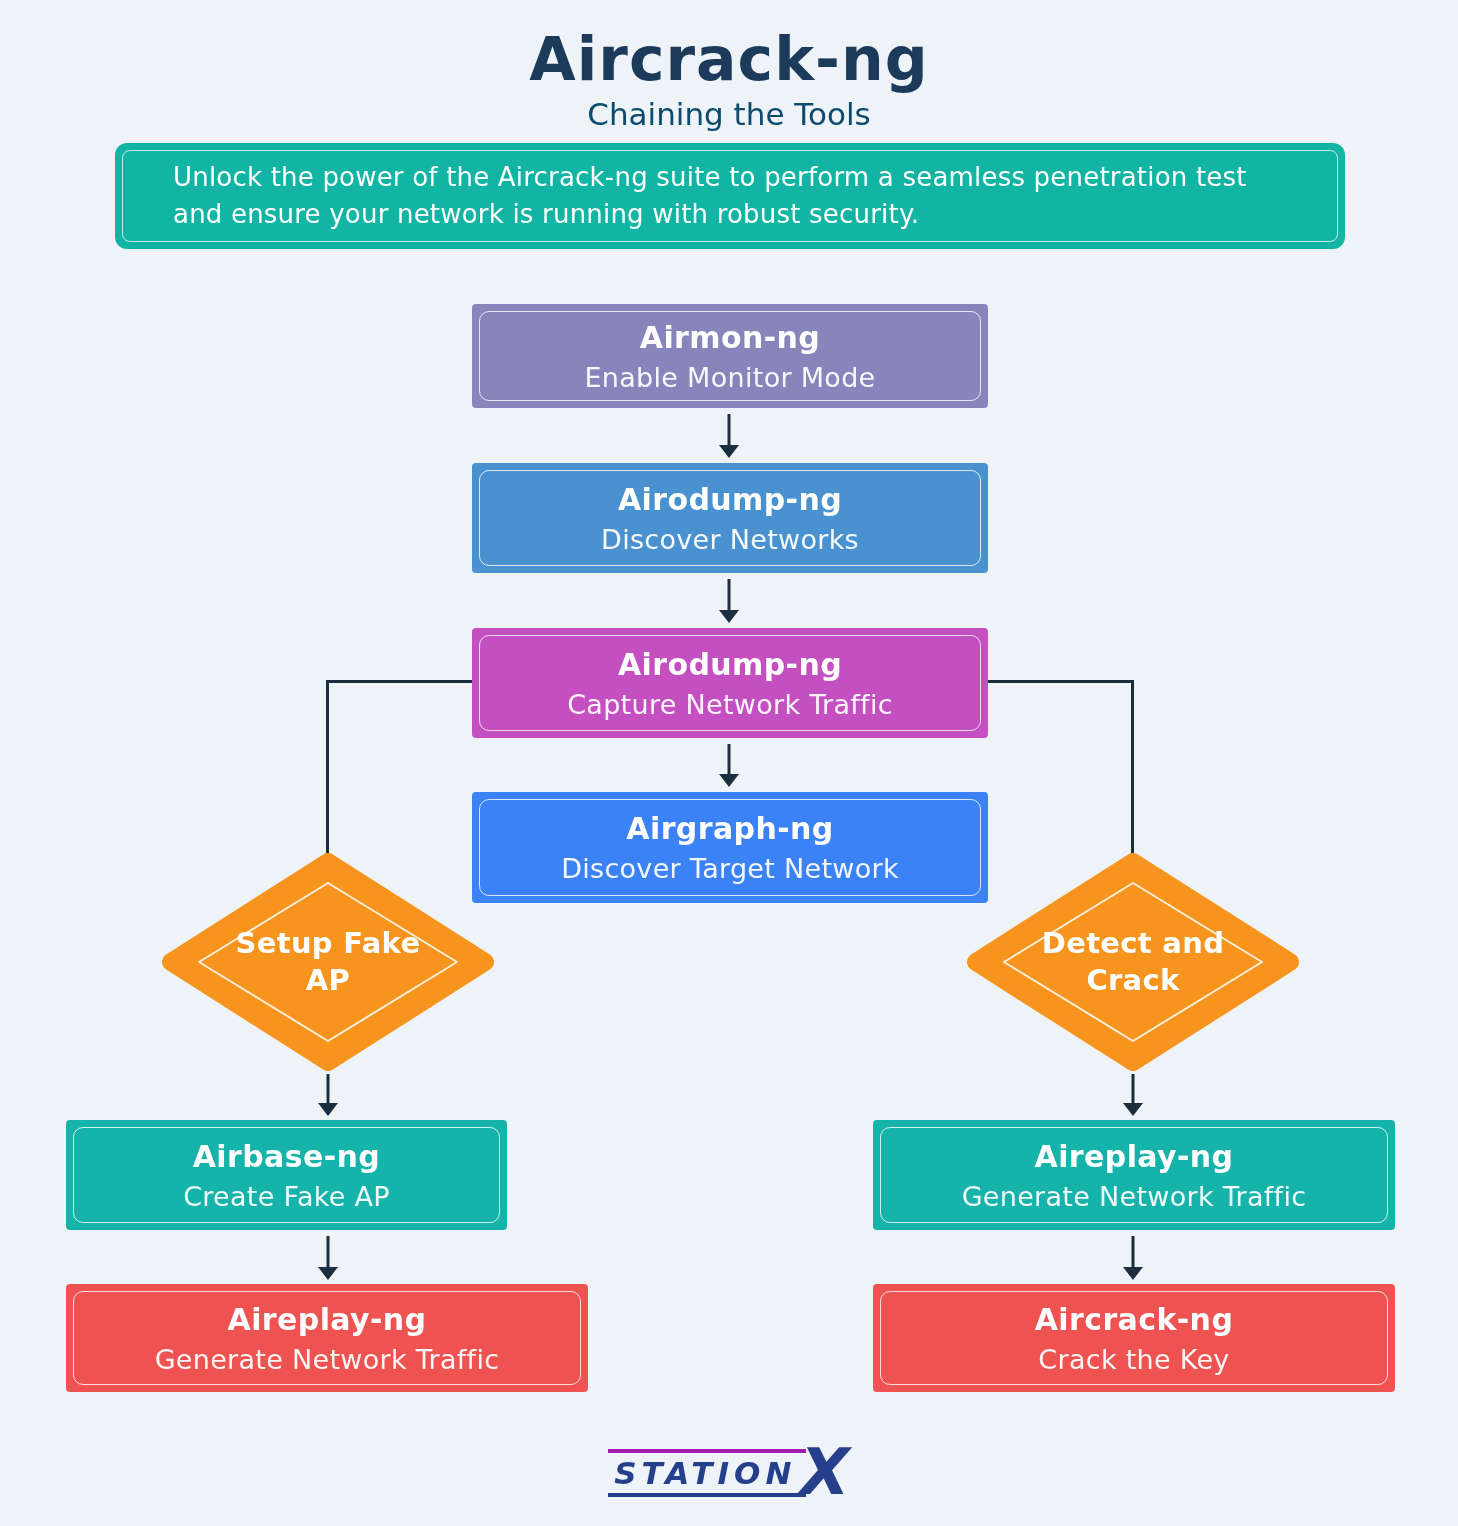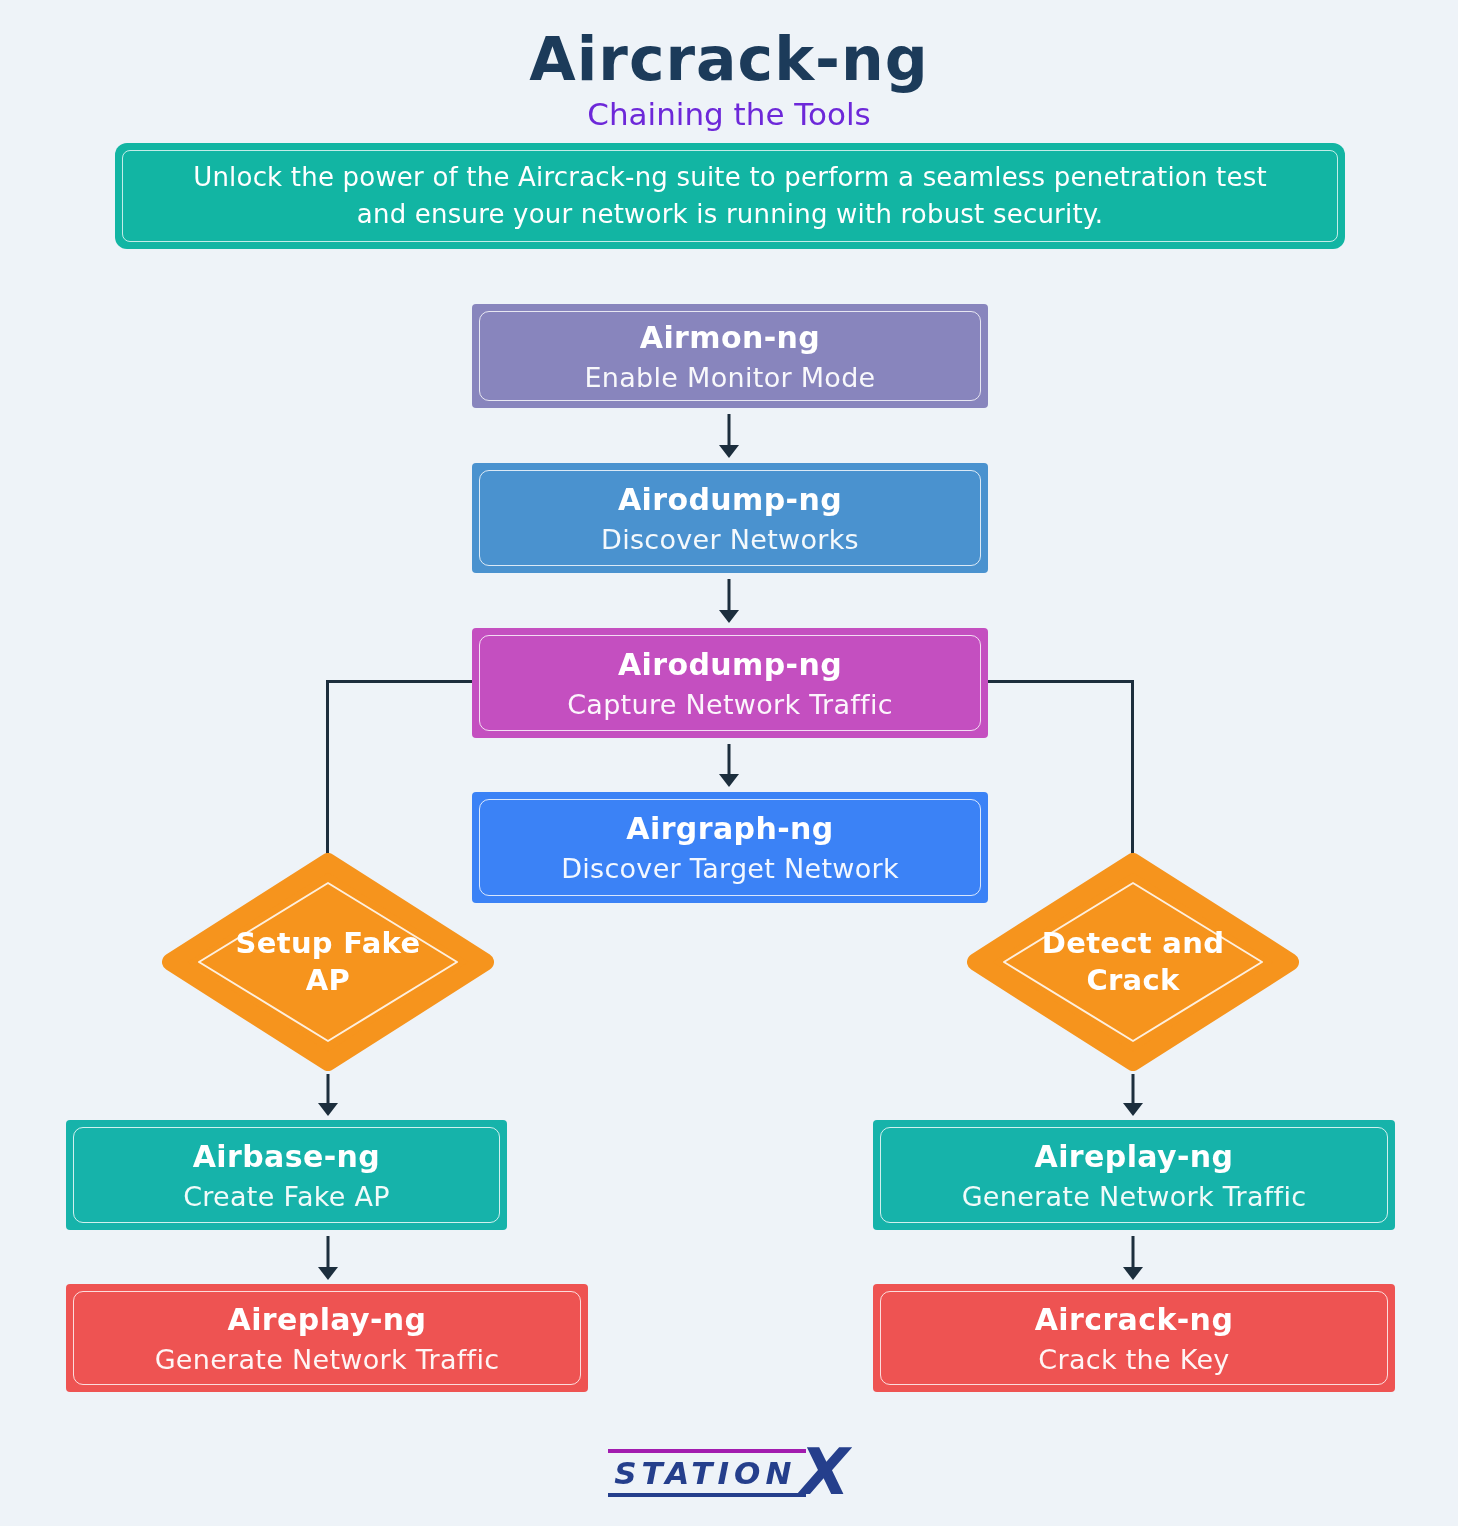--- a/index.html
+++ b/index.html
@@ -10,35 +10,35 @@
     text-decoration:underline;
   }
   
   .title {
     position:absolute; top:24px; left:0; width:100%;
     text-align:center; font-size:60px; font-weight:bold;
     color:#1c3b5a; letter-spacing:1px;
   }
   .subtitle {
     position:absolute; top:96px; left:0; width:100%;
-    text-align:center; font-size:31px; font-weight:500; color:#6d28d9;
+    text-align:center; font-size:31px; font-weight:500; color:#0c4a6e;
   }
   
   .banner {
     position:absolute; left:115px; top:143px; width:1230px; height:106px;
     background:#12b5a3; border-radius:12px;
     display:flex; align-items:center; justify-content:center;
   }
   .banner::before {
     content:""; position:absolute; inset:7px; border-radius:8px;
     border:1.5px solid rgba(255,255,255,0.75); pointer-events:none;
   }
   .banner .banner-text {
     color:#ffffff; font-size:26px; line-height:1.42; font-weight:500;
-    text-align:center; padding:0 58px; letter-spacing:0.2px;
+    padding:0 58px; letter-spacing:0.2px;
   }
   
   .fbox {
     position:absolute; border-radius:4px;
     display:flex; flex-direction:column; align-items:center; justify-content:center;
     gap:7px; color:#fff;
   }
   .fbox::before {
     content:""; position:absolute; inset:7px; border-radius:10px;
     border:1.5px solid rgba(255,255,255,0.8); pointer-events:none;

